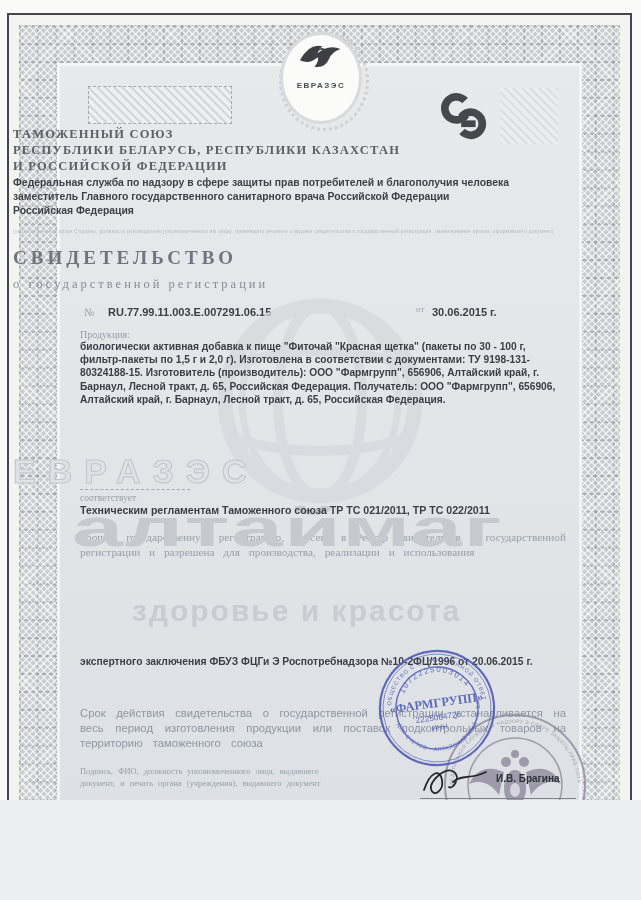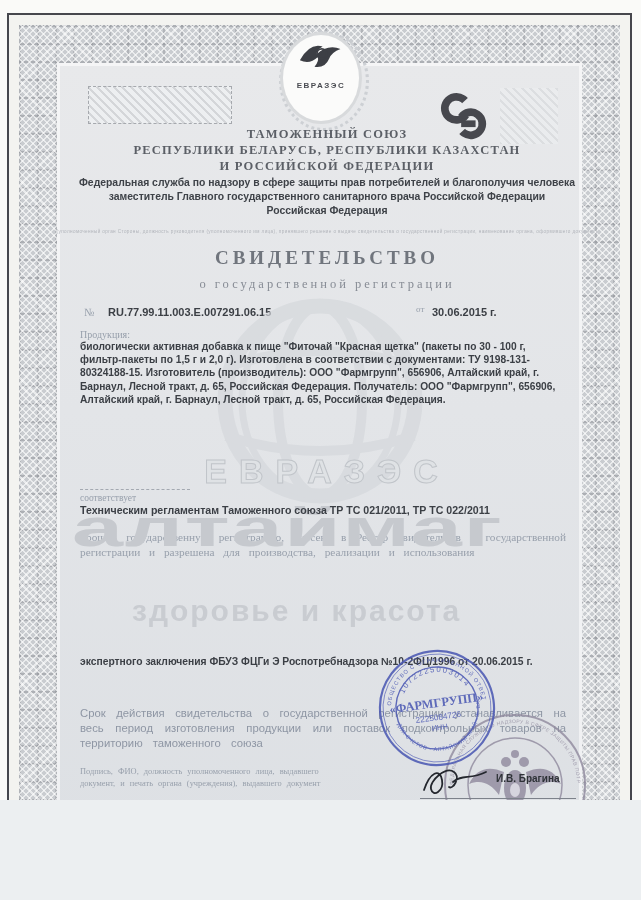--- a/index.html
+++ b/index.html
@@ -16,21 +16,21 @@
           repeating-linear-gradient(0deg,rgba(138,141,147,.45) 0 2px,transparent 2px 18px),
           repeating-linear-gradient(90deg,rgba(138,141,147,.38) 0 2px,transparent 2px 18px);}
   .inner{position:absolute;inset:38px;
          background:linear-gradient(180deg,#e8e9eb 0%,#e3e5e8 45%,#dde0e4 100%);
          box-shadow:inset 0 0 0 3px rgba(255,255,255,.55);}
   .content{position:absolute;inset:0;}
   .abs{position:absolute;}
   .serif{font-family:"Liberation Serif",serif;}
   .preprint{font-family:"Liberation Serif",serif;color:#98a0ac;}
   .filled{color:#3b3f45;font-weight:600;}
-  .ctr{left:0;right:0;text-align:center;margin-left:13px;}
+  .ctr{left:0;right:0;text-align:left;margin-left:13px;}
   
   .emblem-ring{left:279px;top:31px;width:84px;height:94px;border:3px dotted #cdd0d4;border-radius:50%;}
   .emblem{left:283px;top:35px;width:76px;height:86px;background:#fbfbfa;border-radius:50%;
           box-shadow:0 0 0 3px #d8dadc;z-index:3;display:flex;flex-direction:column;align-items:center;}
   .emblem-label{font-size:8px;font-weight:bold;letter-spacing:1.5px;color:#4a4c52;margin-top:2px;}
   
   .lattice{left:88px;top:86px;width:142px;height:36px;border:1px dashed #a6a9ae;
            background-image:
              repeating-linear-gradient(45deg,#d4d6d9 0 2px,#edeff1 2px 6px),
              repeating-linear-gradient(-45deg,#d4d6d9 0 2px,#edeff1 2px 6px);}

